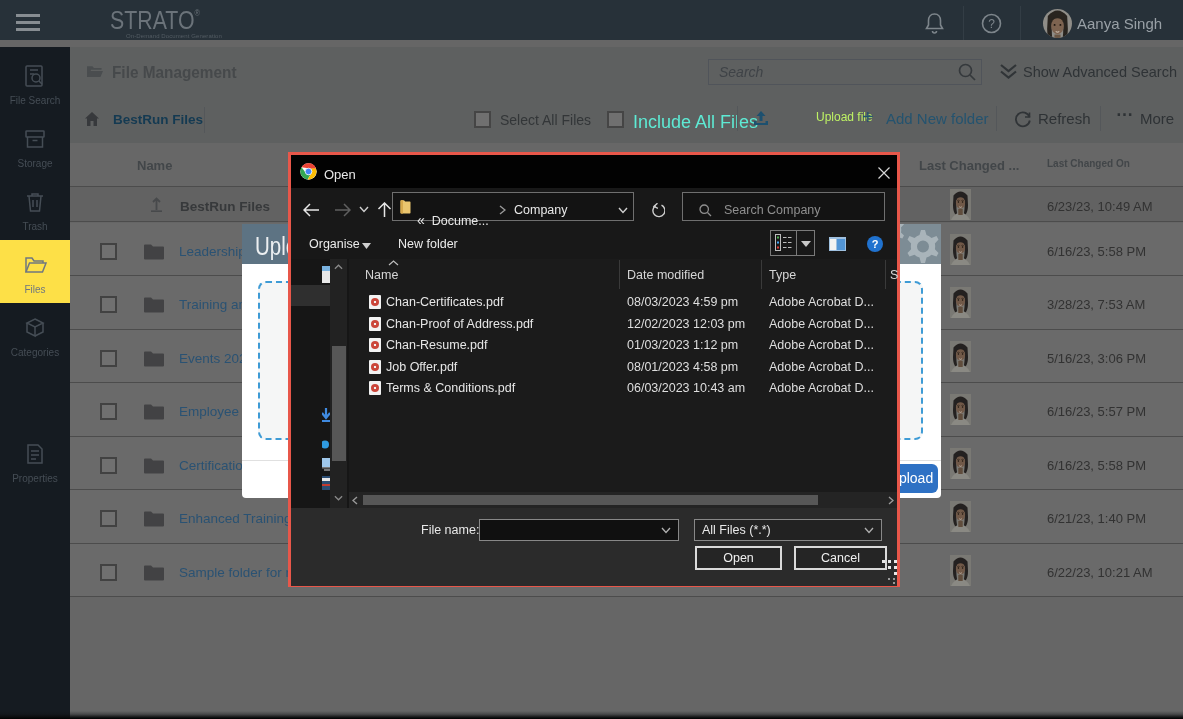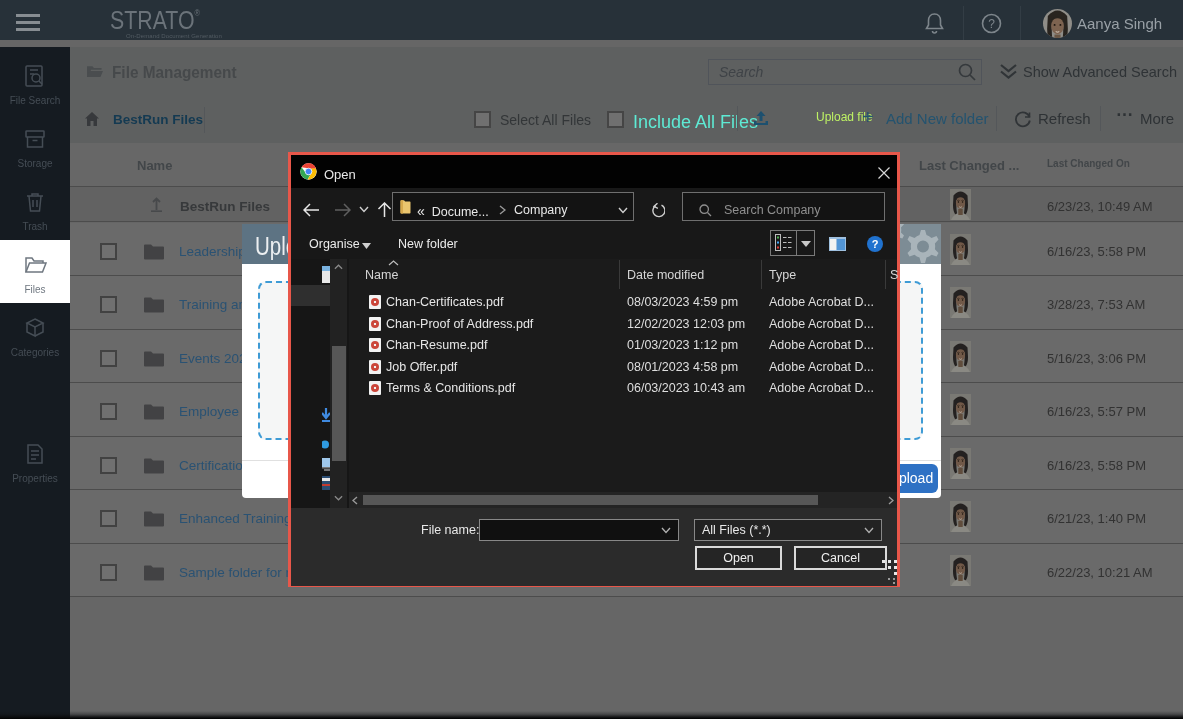--- a/index.html
+++ b/index.html
@@ -5,21 +5,21 @@
 * { margin:0; padding:0; box-sizing:border-box; }
 html,body { width:1183px; height:719px; overflow:hidden; background:#666; font-family:"Liberation Sans", sans-serif; }
 .abs { position:absolute; }
 #stage { position:relative; width:1183px; height:719px; overflow:hidden; }
 
 #apphdr { left:0; top:0; width:1183px; height:40px; background:#273139;text-align:center; }
 .hsep { width:1px; top:6px; height:34px; background:#333d45; }
 
 #sidebar { left:0; top:47px; width:70px; height:672px; background:#151b21; }
 .sbitem { position:absolute; left:0; width:70px; height:63px; color:#454d55; text-align:center; }
-.sbitem.sel { background:#ffffff; color:#6f7780; }
+.sbitem.sel { background:#fde047; color:#6f7780; }
 .sbitem svg { position:absolute; left:23px; top:13px; }
 .sbitem .lbl { position:absolute; top:44px; width:70px; font-size:10px; }
 
 #band { left:70px; top:47px; width:1113px; height:96px; background:#5e6060; }
 #bottomstrip { left:0px; top:711px; width:1183px; height:8px; background:linear-gradient(rgba(16,18,20,0) 0%, rgba(16,18,20,0.35) 40%, rgba(10,11,12,0.85) 75%, #030404 95%); }
 .vsep { width:1px; background:#54575a; }
 .cb { border:2px solid #454545; width:17px; height:17px; background:#707070; }
 
 .trow { position:absolute; left:70px; width:1113px; border-bottom:1px solid #4c4c4c; background:#6a6a6a; }
 .namelink { color:#2a5273; font-size:13.5px; }
@@ -330,21 +330,21 @@
     </svg>
     <svg class="in" style="left:86px;top:47px" width="15" height="16" viewBox="0 0 15 16" fill="none" stroke="#e6e6e6" stroke-width="1.5">
       <path d="M7.5 15 V1 M1.5 7 L7.5 1 L13.5 7"></path>
     </svg>
 
     <div class="in dbox" style="left:101px;top:37px;width:242px;height:29px;"></div>
     <svg class="in" style="left:109px;top:45px" width="11" height="14" viewBox="0 0 11 14">
       <path d="M0.5 1 Q0.5 0.3 1.2 0.3 H4 L5.2 1.6 H9.8 Q10.5 1.6 10.5 2.3 V12.7 Q10.5 13.5 9.8 13.5 H1.2 Q0.5 13.5 0.5 12.7 Z" fill="#eac56e"></path>
       <path d="M0.5 1 Q0.5 0.3 1.2 0.3 H3 V13.5 H1.2 Q0.5 13.5 0.5 12.7 Z" fill="#d7a94c"></path>
     </svg>
-    <div class="in wtxt" style="left:126px;top:48px;"><span style="font-size:14px;">«</span>&nbsp; Docume...</div>
+    <div class="in wtxt" style="left:126px;top:57px;"><span style="font-size:14px;">«</span>&nbsp; Docume...</div>
     <svg class="in" style="left:208px;top:50px" width="7" height="10" viewBox="0 0 7 10" fill="none" stroke="#9a9a9a" stroke-width="1.4">
       <path d="M1 1 L6 5 L1 9"></path>
     </svg>
     <div class="in wtxt" style="left:223px;top:48px;">Company</div>
     <svg class="in" style="left:327px;top:52px" width="10" height="7" viewBox="0 0 10 7" fill="none" stroke="#cfcfcf" stroke-width="1.4">
       <path d="M1 1 L5 5.5 L9 1"></path>
     </svg>
     <svg class="in" style="left:360px;top:48px" width="14" height="15" viewBox="0 0 14 15" fill="none" stroke="#cfcfcf" stroke-width="1.4">
       <path d="M4.6 2.6 A6 6 0 1 0 10.5 2.2"></path>
       <path d="M6.5 0.2 L2.9 3.4 L6.9 5.3" stroke-width="1.3"></path>

